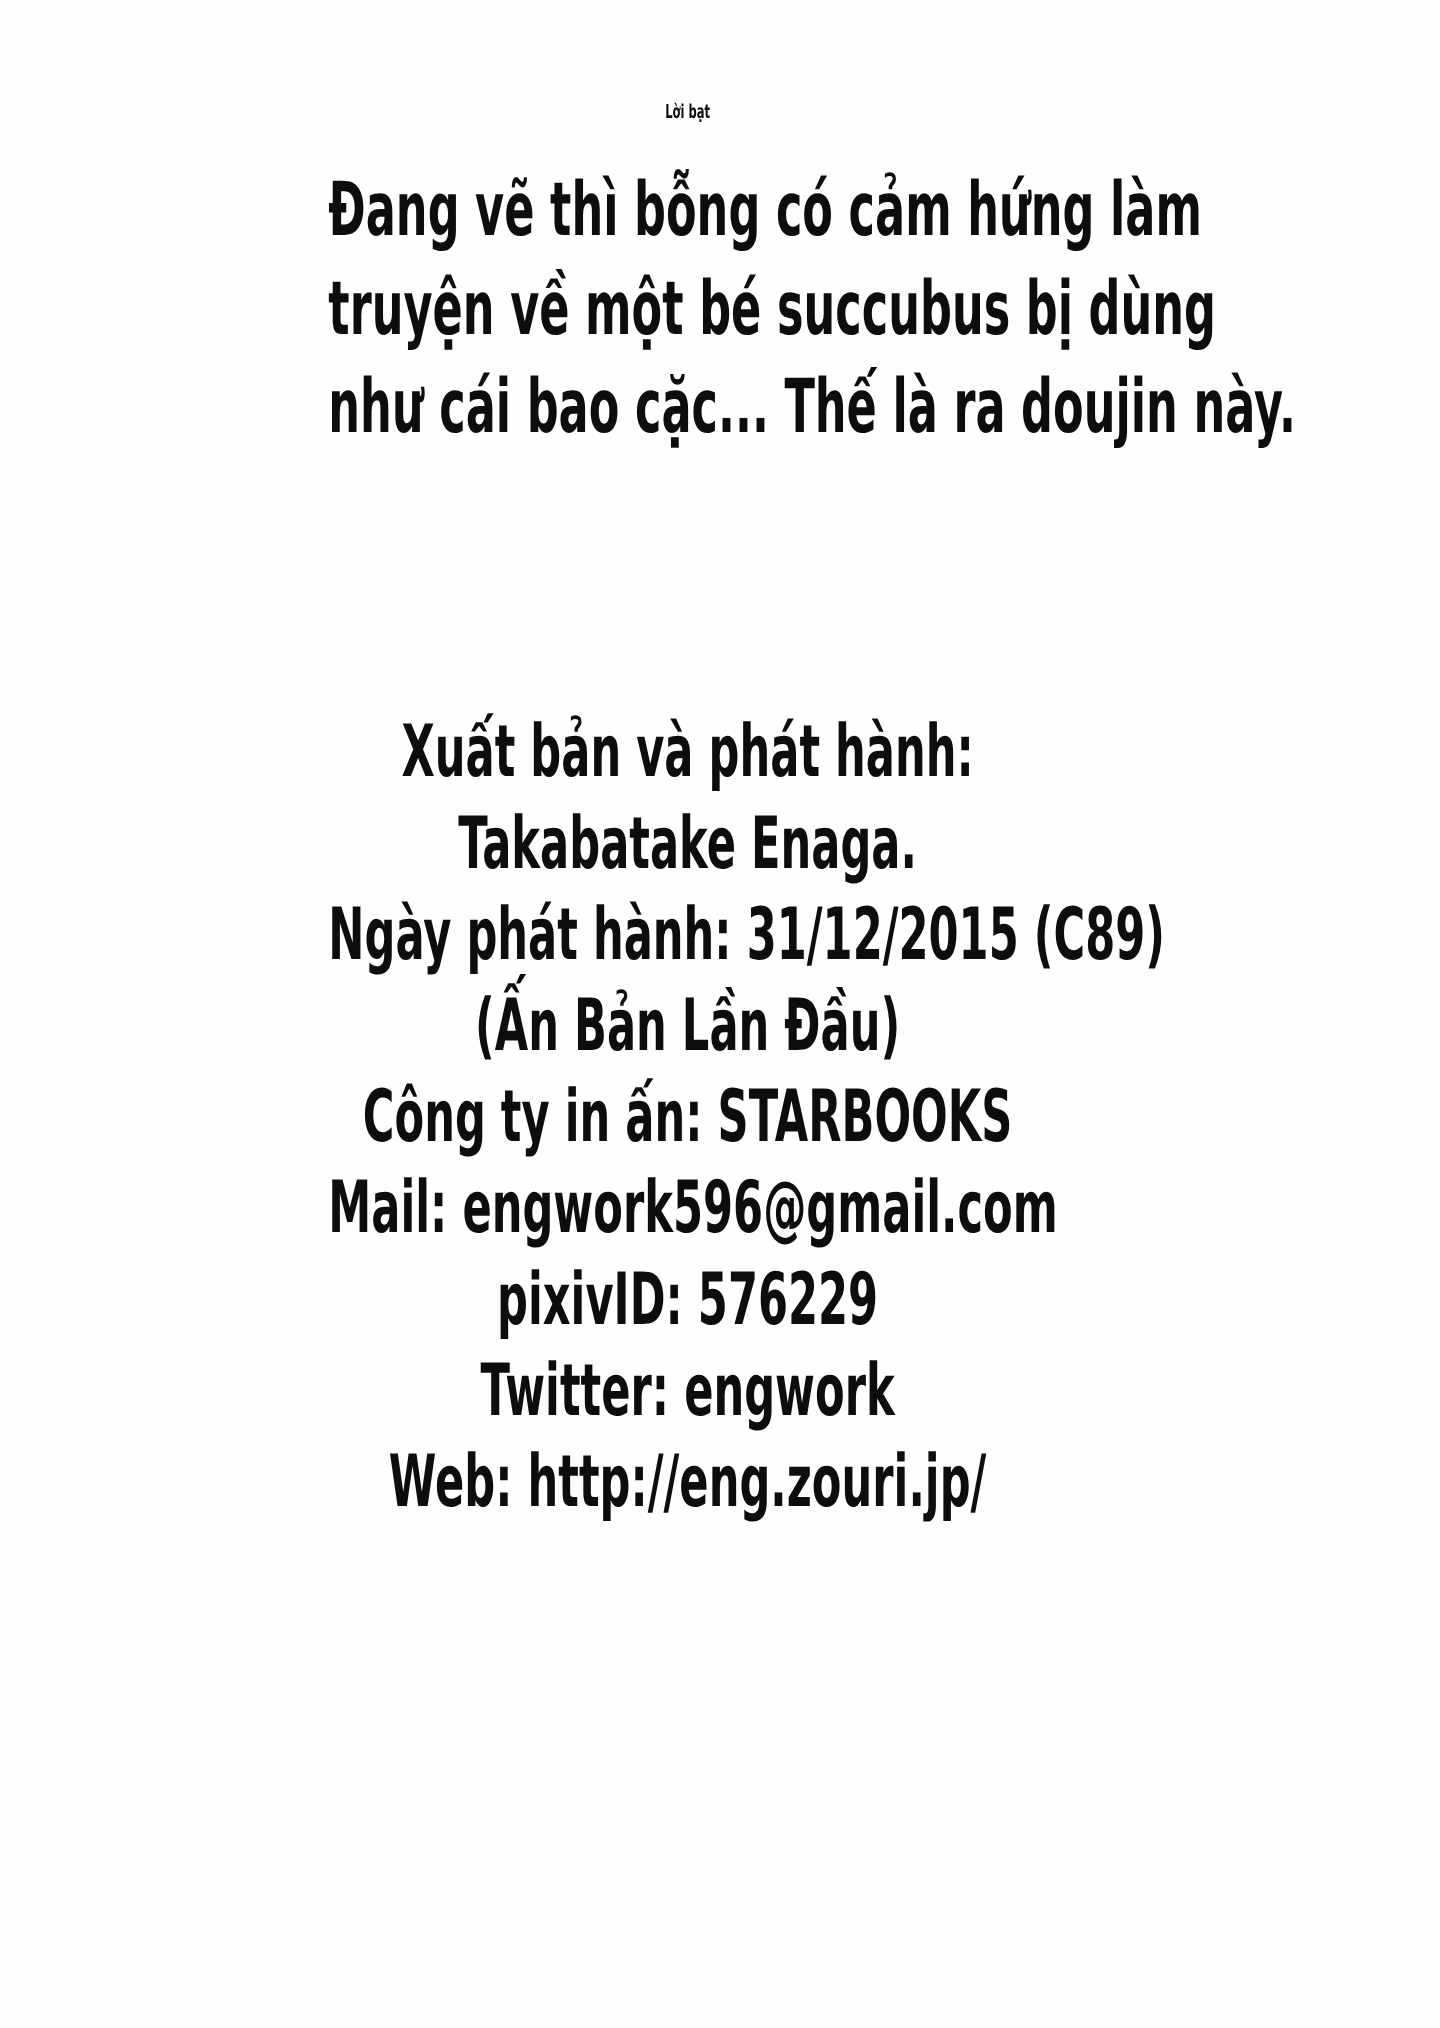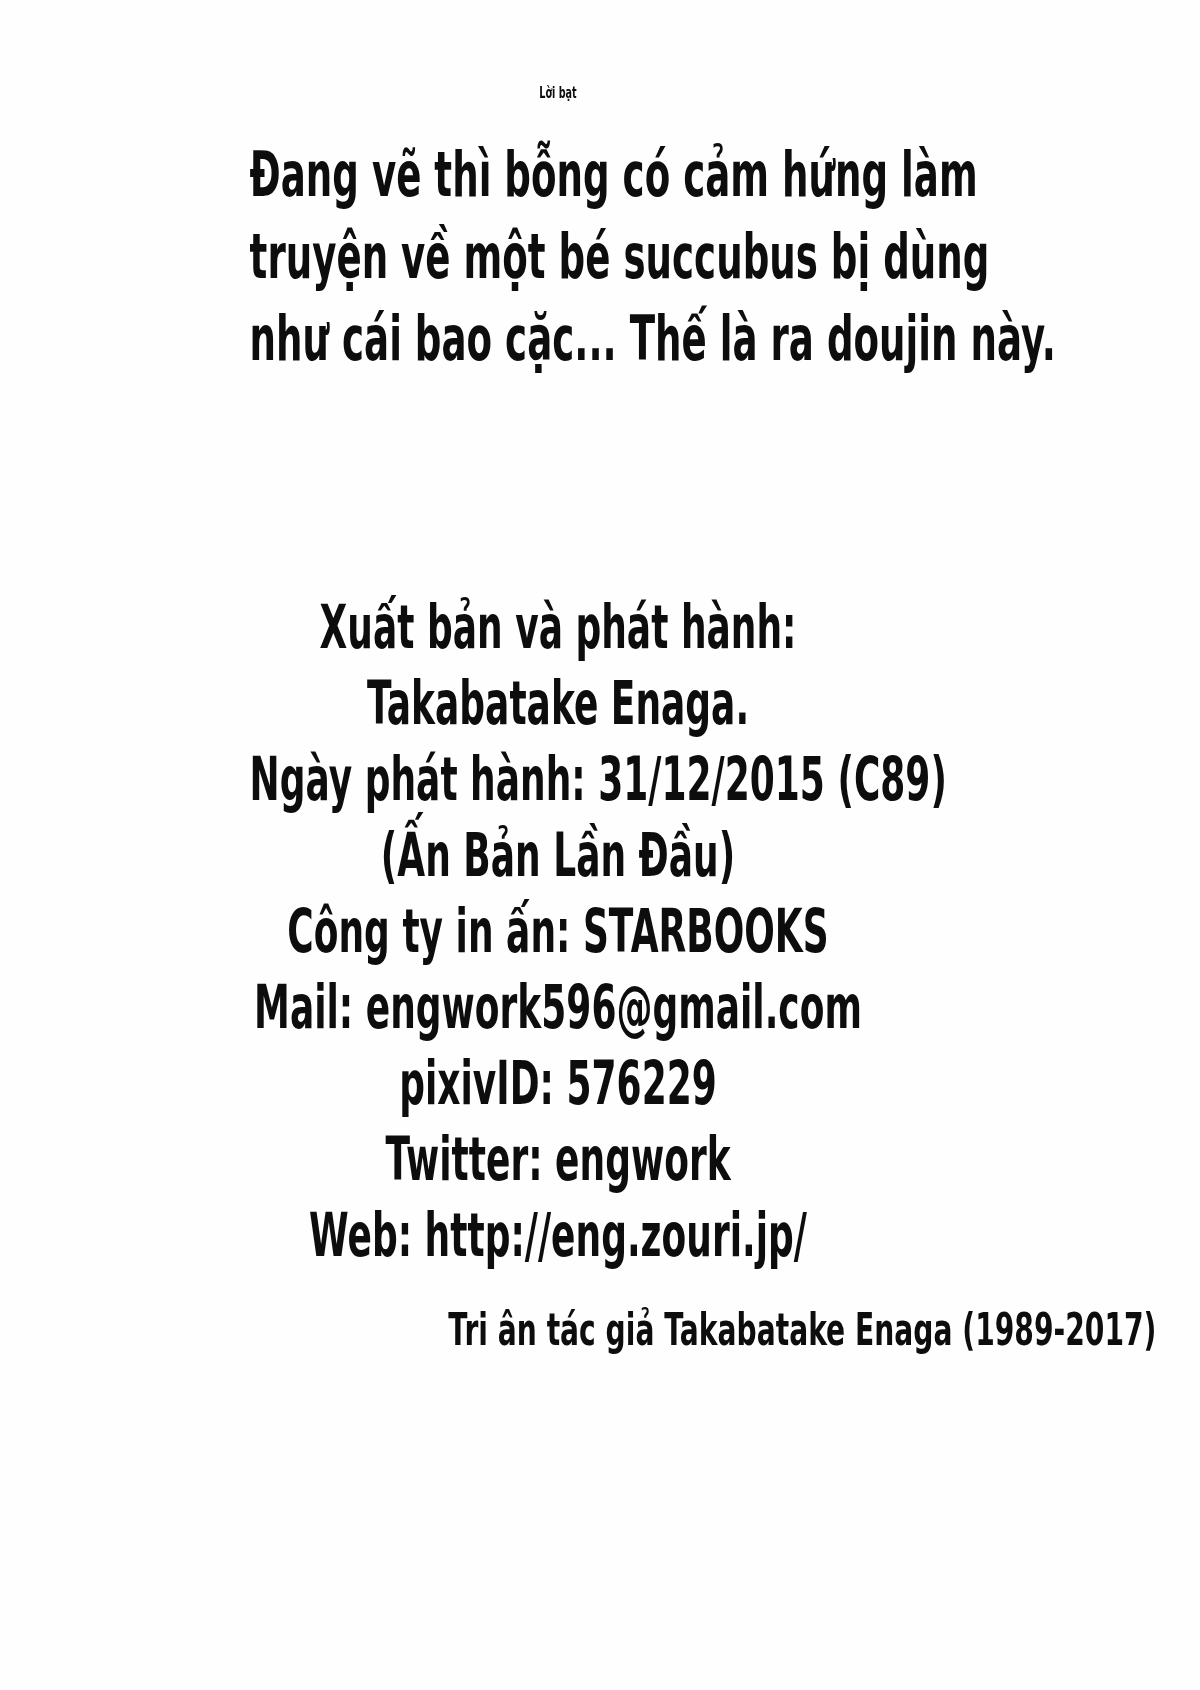--- a/index.html
+++ b/index.html
@@ -17,21 +17,21 @@
     background:var(--paper);
     color:var(--ink);
     font-family:"DejaVu Sans", sans-serif;
     font-weight:bold;
   }
   .page{
     box-sizing:border-box;
     width:1072px;
     height:1690px;
     padding-top:52px;
-    padding-left:44px; 
+    padding-left:74px; 
   }
   .block .line{
     text-align:center;
     white-space:nowrap;
     transform:scaleX(0.60);       
     transform-origin:50% 50%;
   }
   .block-afterword .line{
     font-size:62px;
     line-height:82px;
@@ -84,17 +84,14 @@
     <div class="line">(Ấn Bản Lần Đầu)</div>
     <div class="line">Công ty in ấn: STARBOOKS</div>
     <div class="line">Mail: engwork596@gmail.com</div>
     <div class="line">pixivID: 576229</div>
     <div class="line">Twitter: engwork</div>
     <div class="line">Web: http://eng.zouri.jp/</div>
   </section>
 
   <div class="spacer spacer-3"></div>
 
-  <footer class="tribute">
-    <div class="line">Tri ân tác giả Takabatake Enaga (1989-2017)</div>
-  </footer>
 
 </main>
 
 </body></html>

